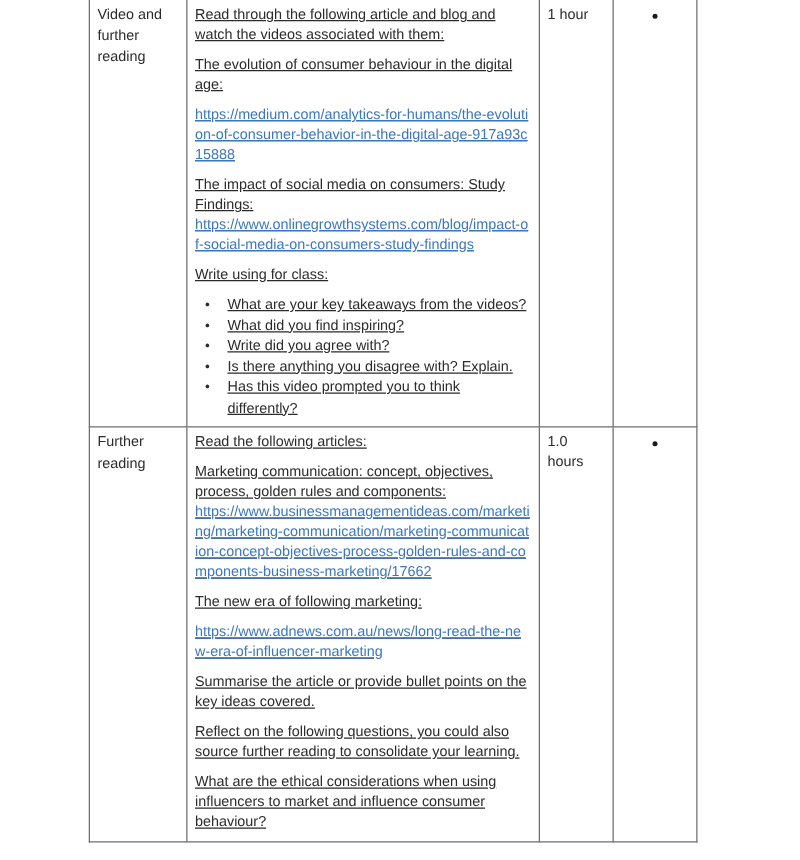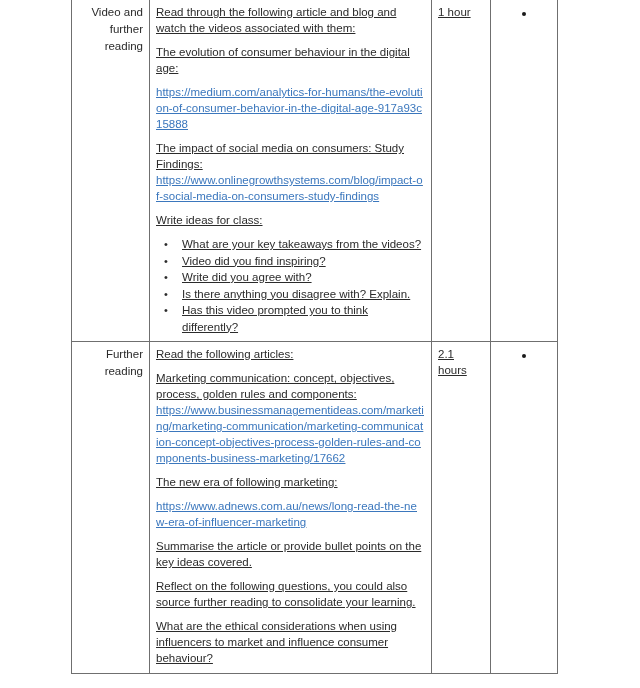--- a/index.html
+++ b/index.html
@@ -40,21 +40,21 @@
     line-height: 16px;
   }
 
   col.c-activity  { width: 78px; }
   col.c-detail    { width: 282px; }
   col.c-duration  { width: 59px; }
   col.c-marker    { width: 67px; }
 
   td.activity-cell { padding-left: 7px; }
   td.detail-cell   { padding-left: 7px; text-decoration: underline; }
-  td.duration-cell { padding-left: 7px; text-decoration: underline; }
+  td.duration-cell { padding-left: 7px; }
   td.marker-cell   { padding: 4px 6px; text-align: center; }
 
   .para {
     margin: 0 0 8px 0;
   }
   .para.tight {
     margin-bottom: 0;
   }
   .para:last-child {
     margin-bottom: 1px;
@@ -92,21 +92,20 @@
     width: 4px;
     height: 4px;
     border-radius: 50%;
     background: #1a1a1a;
     margin-top: 3px;
   }
 
   .activity-cell .label-line {
     display: block;
     line-height: 17px;
-    text-align: right;
   }
 </style>
 </head>
 <body>
 
 <div class="page">
 
   <table class="plan-table">
     <colgroup>
       <col class="c-activity">
@@ -121,24 +120,24 @@
           <span class="label-line">Video and</span>
           <span class="label-line">further</span>
           <span class="label-line">reading</span>
         </td>
         <td class="detail-cell">
           <p class="para">Read through the following article and blog and watch the videos associated with them:</p>
           <p class="para">The evolution of consumer behaviour in the digital age:</p>
           <p class="para"><a class="link" href="#">https://medium.com/analytics-for-humans/the-evolution-of-consumer-behavior-in-the-digital-age-917a93c15888</a></p>
           <p class="para tight">The impact of social media on consumers: Study Findings:</p>
           <p class="para"><a class="link" href="#">https://www.onlinegrowthsystems.com/blog/impact-of-social-media-on-consumers-study-findings</a></p>
-          <p class="para">Write ideas for class:</p>
+          <p class="para">Write using for class:</p>
           <ul class="bullet-list">
             <li><span class="bullet-glyph">•</span><span>What are your key takeaways from the videos?</span></li>
-            <li><span class="bullet-glyph">•</span><span>Video did you find inspiring?</span></li>
+            <li><span class="bullet-glyph">•</span><span>What did you find inspiring?</span></li>
             <li><span class="bullet-glyph">•</span><span>Write did you agree with?</span></li>
             <li><span class="bullet-glyph">•</span><span>Is there anything you disagree with? Explain.</span></li>
             <li><span class="bullet-glyph">•</span><span>Has this video prompted you to think differently?</span></li>
           </ul>
         </td>
         <td class="duration-cell">1 hour</td>
         <td class="marker-cell">
           <span class="marker-dot"></span>
         </td>
       </tr>
@@ -151,21 +150,21 @@
         <td class="detail-cell">
           <p class="para">Read the following articles:</p>
           <p class="para tight">Marketing communication: concept, objectives, process, golden rules and components:</p>
           <p class="para"><a class="link" href="#">https://www.businessmanagementideas.com/marketing/marketing-communication/marketing-communication-concept-objectives-process-golden-rules-and-components-business-marketing/17662</a></p>
           <p class="para">The new era of following marketing:</p>
           <p class="para"><a class="link" href="#">https://www.adnews.com.au/news/long-read-the-new-era-of-influencer-marketing</a></p>
           <p class="para">Summarise the article or provide bullet points on the key ideas covered.</p>
           <p class="para">Reflect on the following questions, you could also source further reading to consolidate your learning.</p>
           <p class="para">What are the ethical considerations when using influencers to market and influence consumer behaviour?</p>
         </td>
-        <td class="duration-cell">2.1 hours</td>
+        <td class="duration-cell">1.0 hours</td>
         <td class="marker-cell">
           <span class="marker-dot"></span>
         </td>
       </tr>
 
     </tbody>
   </table>
 
 </div>
 

